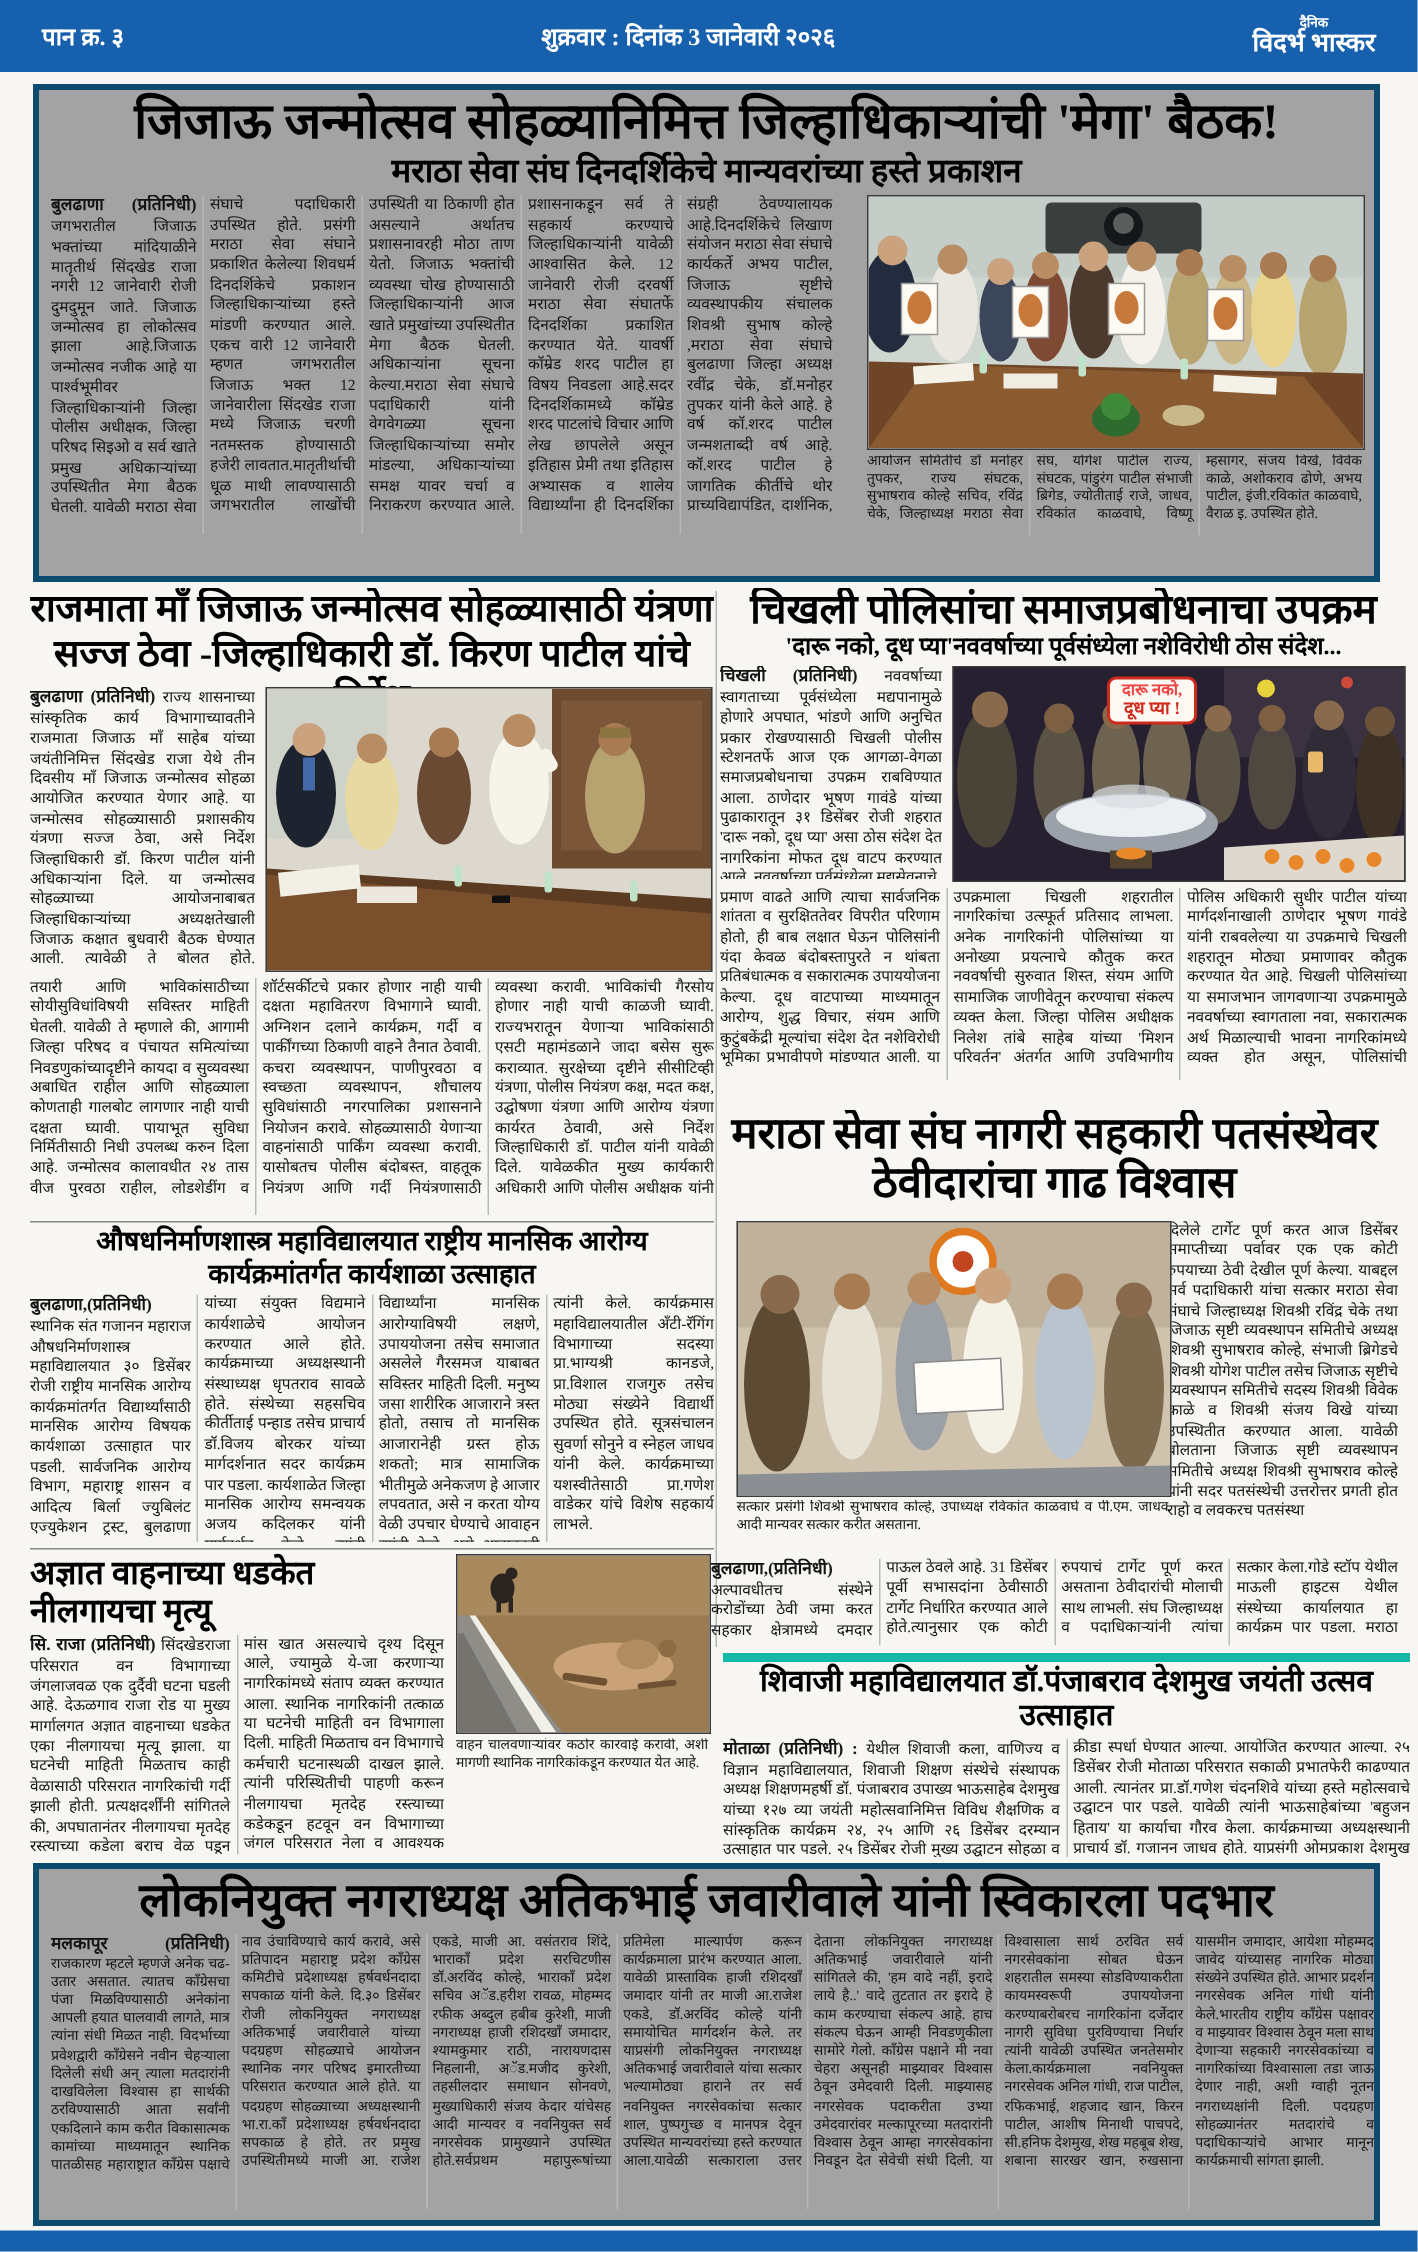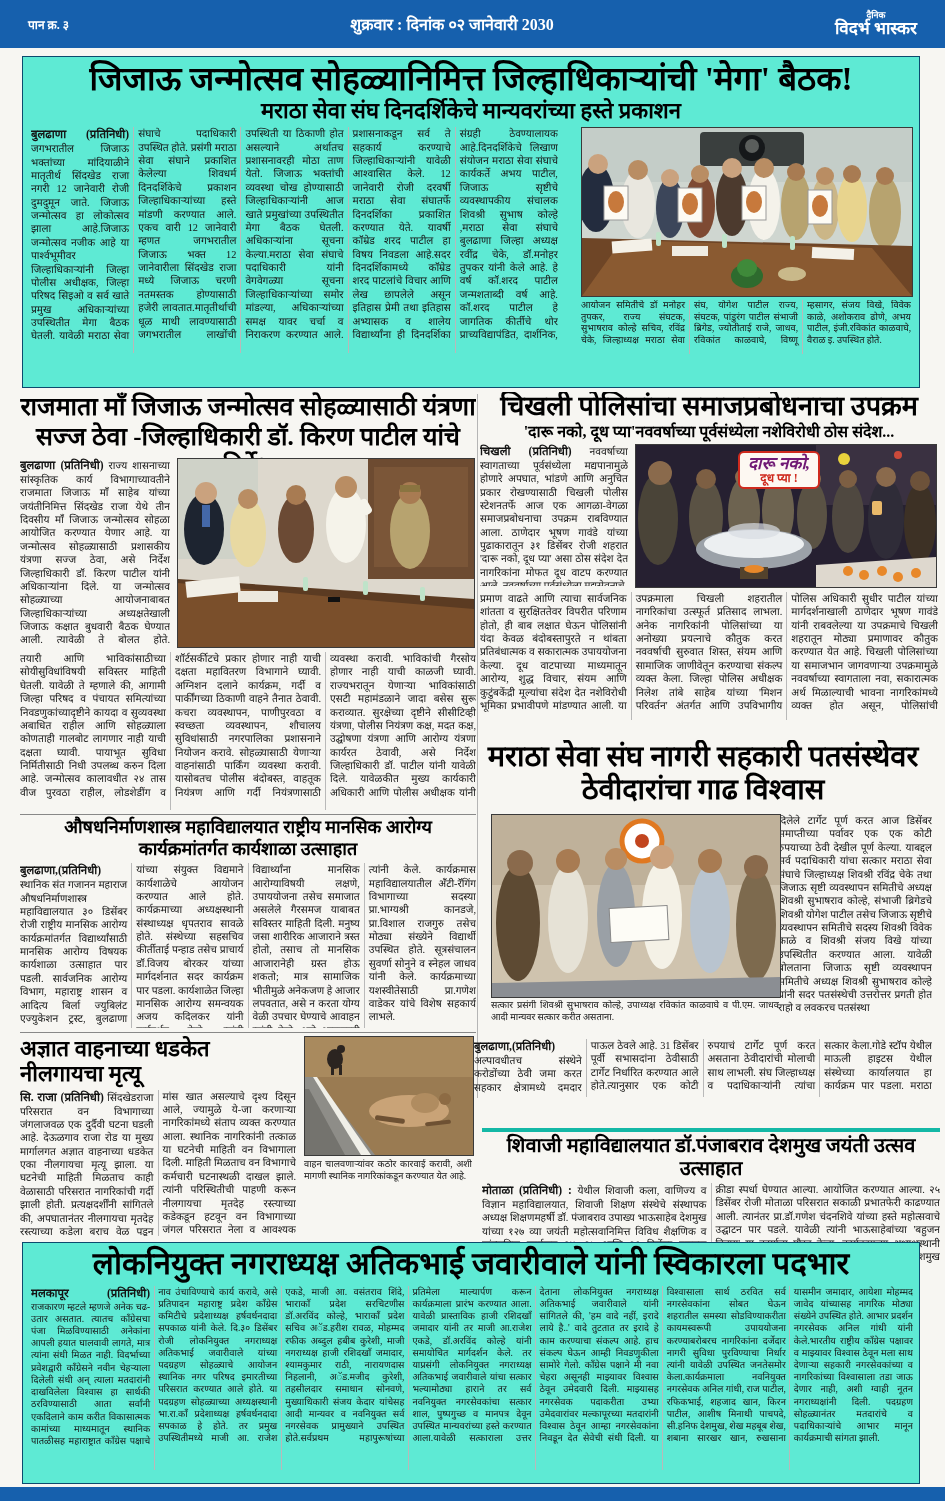--- a/index.html
+++ b/index.html
@@ -11,33 +11,33 @@
   .body-text{font-size:10.3px;line-height:1.3;text-align:justify;overflow:hidden;}
   .dl{font-weight:700;font-size:11.5px;}
   .cap{font-size:9.3px;line-height:1.25;text-align:justify;overflow:hidden;}
   .c2{column-count:2;column-gap:9px;column-rule:1px solid #b9b9b9;}
   .c3{column-count:3;column-gap:9px;column-rule:1px solid #b9b9b9;}
   .c4{column-count:4;column-gap:9px;column-rule:1px solid #b9b9b9;}
   .c5{column-count:5;column-gap:9px;column-rule:1px solid #b9b9b9;}
   .c7{column-count:7;column-gap:8px;column-rule:1px solid #b9b9b9;}
   .photo{position:relative;border:1px solid #3a3a3a;overflow:hidden;background:#ccc;}
   .photo svg{display:block;width:100%;height:100%;}
-  .box{border:1px solid #0c4a6e;background:#5eead4;}
+  .box{border:4px solid #0c4a6e;background:#a3a3a3;}
   .vline{background:#b5b5b5;width:1px;}
   .banner{position:absolute;left:34%;top:4%;background:#fdf8f2;border:2px solid #cf2a1e;
           border-radius:6px;padding:2px 8px;text-align:center;line-height:1.05;}
-  .banner .l1{color:#701a75;font-weight:700;font-size:17px;font-style:italic;}
+  .banner .l1{color:#ef4444;font-weight:700;font-size:11px;}
   .banner .l2{color:#cf2a1e;font-weight:700;font-size:12px;}
 </style>
 </head>
 <body>
 
 <div class="abs bar" style="left:0;top:0;width:945px;height:48px;display:flex;align-items:center;justify-content:space-between;padding:0 28px;">
-  <div style="font-weight:700;font-size:12px;">पान क्र. ३</div>
-  <div style="font-weight:700;font-size:16px;">शुक्रवार : दिनांक ०२ जानेवारी 2030</div>
+  <div style="font-weight:700;font-size:16px;">पान क्र. ३</div>
+  <div style="font-weight:700;font-size:16px;">शुक्रवार : दिनांक 3 जानेवारी २०२६</div>
   <div style="text-align:center;line-height:1;">
     <div style="font-size:9px;font-weight:700;">दैनिक</div>
     <div style="font-size:17px;font-weight:700;text-align:center;">विदर्भ भास्कर</div>
   </div>
 </div>
 
 <div class="abs box" style="left:22px;top:56px;width:898px;height:332px;padding:4px 8px;overflow:hidden;">
   <div class="headline" style="font-size:33px;line-height:1.12;">जिजाऊ जन्मोत्सव सोहळ्यानिमित्त जिल्हाधिकाऱ्यांची  'मेगा' बैठक!</div>
   <div class="headline" style="font-size:22px;line-height:1.15;">मराठा सेवा संघ दिनदर्शिकेचे मान्यवरांच्या हस्ते प्रकाशन</div>
   <div style="display:flex;gap:7px;margin-top:4px;">
@@ -266,21 +266,21 @@
           <rect x="26" y="28" width="3" height="10" fill="#2b2420"></rect>
             <rect x="34" y="28" width="3" height="10" fill="#2b2420"></rect>
           <circle cx="36" cy="12" r="4" fill="#2b2420"></circle>
         </svg>
       </div>
       <div class="cap" style="width:168px;height:62px;margin-top:3px;">वाहन चालवणाऱ्यांवर कठोर कारवाई करावी, अशी मागणी स्थानिक नागरिकांकडून करण्यात येत आहे.</div>
     </div>
   </div>
 </div>
 
-<div class="abs" style="left:482px;top:1102px;width:458px;height:136px;overflow:hidden;border-top:4px solid #14b8a6;padding-top:2px;margin-top:26px;">
+<div class="abs" style="left:482px;top:1102px;width:458px;height:136px;overflow:hidden;border-top:6px solid #14b8a6;padding-top:2px;">
   <div class="headline" style="font-size:20px;line-height:1.15;">शिवाजी महाविद्यालयात डॉ.पंजाबराव देशमुख जयंती उत्सव उत्साहात</div>
   <div class="body-text c2" style="width:458px;height:100px;margin-top:3px;">
     <span class="dl">मोताळा (प्रतिनिधी) :</span>
     <span>येथील शिवाजी कला, वाणिज्य व विज्ञान महाविद्यालयात, शिवाजी शिक्षण संस्थेचे संस्थापक अध्यक्ष शिक्षणमहर्षी डॉ. पंजाबराव उपाख्य भाऊसाहेब देशमुख यांच्या १२७ व्या जयंती महोत्सवानिमित्त विविध शैक्षणिक व सांस्कृतिक कार्यक्रम २४, २५ आणि २६ डिसेंबर दरम्यान उत्साहात पार पडले. २५ डिसेंबर रोजी मुख्य उद्घाटन सोहळा व क्रीडा स्पर्धा घेण्यात आल्या. आयोजित करण्यात आल्या. २५ डिसेंबर रोजी मोताळा परिसरात सकाळी प्रभातफेरी काढण्यात आली. त्यानंतर प्रा.डॉ.गणेश चंदनशिवे यांच्या हस्ते महोत्सवाचे उद्घाटन पार पडले. यावेळी त्यांनी भाऊसाहेबांच्या 'बहुजन हिताय' या कार्याचा गौरव केला. कार्यक्रमाच्या अध्यक्षस्थानी प्राचार्य डॉ. गजानन जाधव होते. याप्रसंगी ओमप्रकाश देशमुख यांची प्रमुख उपस्थिती होती.</span>
   </div>
 </div>
 
 <div class="abs box" style="left:22px;top:1242px;width:898px;height:242px;padding:3px 8px;overflow:hidden;">
   <div class="headline" style="font-size:31px;line-height:1.15;">लोकनियुक्त नगराध्यक्ष अतिकभाई जवारीवाले यांनी स्विकारला पदभार</div>
   <div class="body-text c7" style="width:882px;height:184px;margin-top:4px;font-size:9.4px;">

